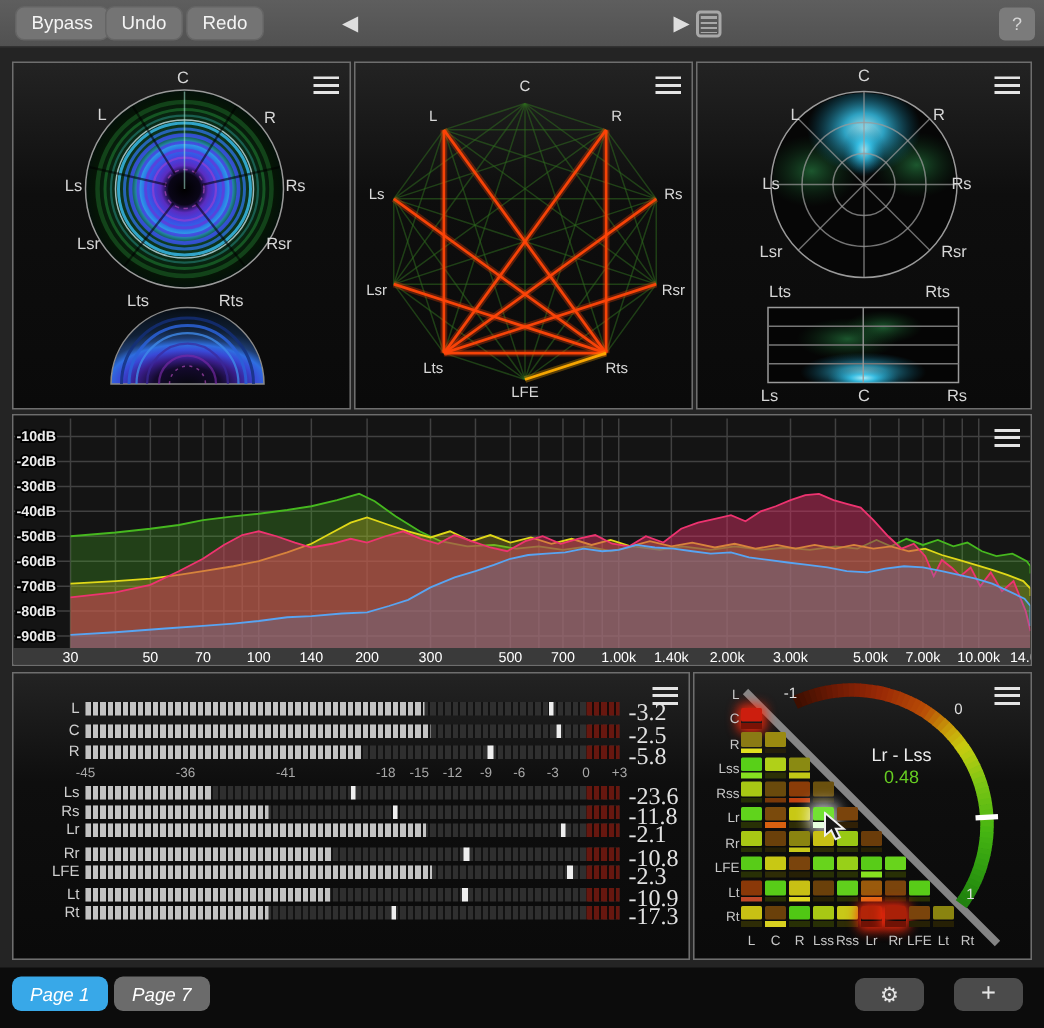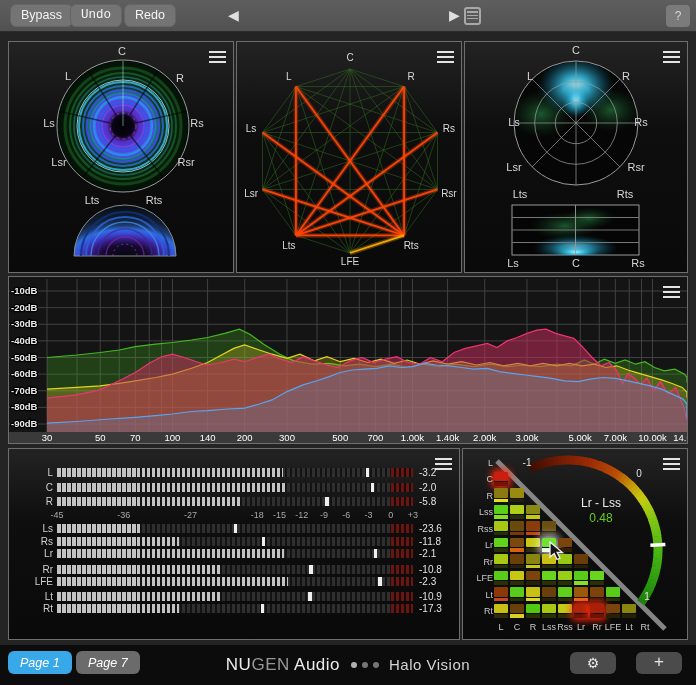--- a/index.html
+++ b/index.html
@@ -27,21 +27,21 @@
   .weblab{fill:#dadada;font-size:10px;font-family:"Liberation Sans",sans-serif;}
   
   .meter-row{position:absolute;left:0;height:12px;width:452px;}
   .meter-label{position:absolute;left:0;width:44px;text-align:right;color:#cfcfcf;font-size:10px;top:-1px;}
   .meter-bar{position:absolute;left:48px;width:356px;height:9px;top:0;background:transparent;}
   .seg{position:absolute;top:0;height:9px;}
   .seg-base{left:0;width:356px;background:repeating-linear-gradient(90deg,#2f2f2f 0 3.5px,#121212 3.5px 5px);}
   .seg-red{background:repeating-linear-gradient(90deg,#67170f 0 3.5px,#170a08 3.5px 5px);}
   .seg-lit{left:0;background:repeating-linear-gradient(90deg,#c3c3c3 0 3.5px,#121212 3.5px 5px);}
   .seg-peak{width:3.5px;background:#efefef;}
-  .meter-value{position:absolute;left:410px;top:-1px;color:#e2e2e2;font-size:10px;}
+  .meter-value{position:absolute;left:410px;top:-1px;color:#e2e2e2;font-size:16px;font-family:Liberation Serif, serif;}
   .scale-tick{position:absolute;color:#a8a8a8;font-size:9px;transform:translateX(-50%);}
   
   .mcell{position:absolute;width:14.5px;height:14.5px;}
   .mc-main{width:100%;height:9.5px;border-radius:1px;}
   .mc-sub{width:100%;height:3.5px;margin-top:1px;}
   .glow-red{box-shadow:0 0 7px 2.5px rgba(255,42,12,.9);border-radius:2px;}
   .glow-white{box-shadow:0 0 9px 3px rgba(255,255,255,.75);border-radius:2px;}
   .mxlab{position:absolute;color:#c8c8c8;font-size:9px;}
   .mx-pair{position:absolute;left:90px;top:47px;width:96px;text-align:center;color:#ececec;font-size:12px;}
   .mx-val{position:absolute;left:90px;top:62px;width:96px;text-align:center;font-size:12px;}
@@ -60,21 +60,21 @@
   .dot.first{background:#b2b2b2;}
   .b-product{color:#d4d4d4;font-size:15px;}
   .squarebtn{position:absolute;top:7px;width:46px;height:22px;background:#4b4b4b;border-radius:6px;
              color:#e6e6e6;text-align:center;font-size:14px;line-height:22px;}
 </style>
 </head>
 <body>
 
 <div class="toolbar">
   <div class="tbtn" style="left:10px;min-width:56px;">Bypass</div>
-  <div class="tbtn" style="left:70px;min-width:48px;font-family:Liberation Mono, monospace;">Undo</div>
+  <div class="tbtn" style="left:70px;min-width:48px;">Undo</div>
   <div class="tbtn" style="left:124px;min-width:48px;">Redo</div>
   <div class="ticon" style="left:228px;">◀</div>
   <div class="ticon" style="left:449px;">▶</div>
   <div class="loglines" style="left:464px;"></div>
   <div class="helpbtn">?</div>
 </div>
 
 <div class="panel" id="halo-panel" style="left:8px;top:41px;width:226px;height:232px;">
   <svg id="halo-svg" width="224" height="230">
 <defs>
@@ -384,21 +384,21 @@
         <span class="meter-value">-3.2</span>
       </div>
       <div class="meter-row" style="top: 34px;">
         <span class="meter-label">C</span>
         <div class="meter-bar">
           <div class="seg seg-base"></div>
           <div class="seg seg-red" style="left: 333.75px; width: 22.25px;"></div>
           <div class="seg seg-lit" style="width: 229.917px;"></div>
           <div class="seg seg-peak" style="left: 313.708px;"></div>
         </div>
-        <span class="meter-value">-2.0</span>
+        <span class="meter-value">-2.5</span>
       </div>
       <div class="meter-row" style="top: 48px;">
         <span class="meter-label">R</span>
         <div class="meter-bar">
           <div class="seg seg-base"></div>
           <div class="seg seg-red" style="left: 333.75px; width: 22.25px;"></div>
           <div class="seg seg-lit" style="width: 185.417px;"></div>
           <div class="seg seg-peak" style="left: 268.467px;"></div>
         </div>
         <span class="meter-value">-5.8</span>
@@ -469,21 +469,21 @@
           <div class="seg seg-base"></div>
           <div class="seg seg-red" style="left: 333.75px; width: 22.25px;"></div>
           <div class="seg seg-lit" style="width: 121.633px;"></div>
           <div class="seg seg-peak" style="left: 203.942px;"></div>
         </div>
         <span class="meter-value">-17.3</span>
       </div>
       <div style="position: absolute; left: 48px; top: 61px; width: 356px; height: 10px;">
         <span class="scale-tick" style="left: 0px;">-45</span>
         <span class="scale-tick" style="left: 66.75px;">-36</span>
-        <span class="scale-tick" style="left: 133.5px;">-27</span>
+        <span class="scale-tick" style="left: 133.5px;">-41</span>
         <span class="scale-tick" style="left: 200.25px;">-18</span>
         <span class="scale-tick" style="left: 222.5px;">-15</span>
         <span class="scale-tick" style="left: 244.75px;">-12</span>
         <span class="scale-tick" style="left: 267px;">-9</span>
         <span class="scale-tick" style="left: 289.25px;">-6</span>
         <span class="scale-tick" style="left: 311.5px;">-3</span>
         <span class="scale-tick" style="left: 333.75px;">0</span>
         <span class="scale-tick" style="left: 356px;">+3</span>
       </div>
     </div>
@@ -765,22 +765,19 @@
       <span class="mxlab" style="left: 170px; top: 173px; width: 24px; text-align: center;">Rt</span>
     </div>
   <div class="mx-pair">Lr - Lss</div>
   <div class="mx-val" style="color: rgb(102, 204, 34);">0.48</div>
   <div class="hamb"></div>
 </div>
 
 <div class="footer">
   <div class="pagebtn page-active" style="left:8px;">Page 1</div>
   <div class="pagebtn page-idle" style="left:76px;">Page 7</div>
-  <div class="brand">
-    <span class="b-nu">NU</span><span class="b-gen">GEN</span><span class="b-audio"> </span><span class="b-audio">Audio</span><span class="b-dots"><span class="dot first"></span><span class="dot"></span><span class="dot"></span></span><span class="b-product">Halo Vision</span>
-  </div>
   <div class="squarebtn" style="left:570px;"><span>⚙</span></div>
   <div class="squarebtn" style="left:636px;font-size:17px;line-height:20px;"><span>+</span></div>
 </div>
 
 <svg style="position:absolute;left:549px;top:541px;z-index:60;pointer-events:none;" width="18" height="22">
   <polygon points="1,1 1,16 5.2,12.5 8,18.5 11,17.2 8.2,11.5 13.5,11.5" fill="#161616" stroke="#f0f0f0" stroke-width="1.3"></polygon>
 </svg>
 
 </body></html>

